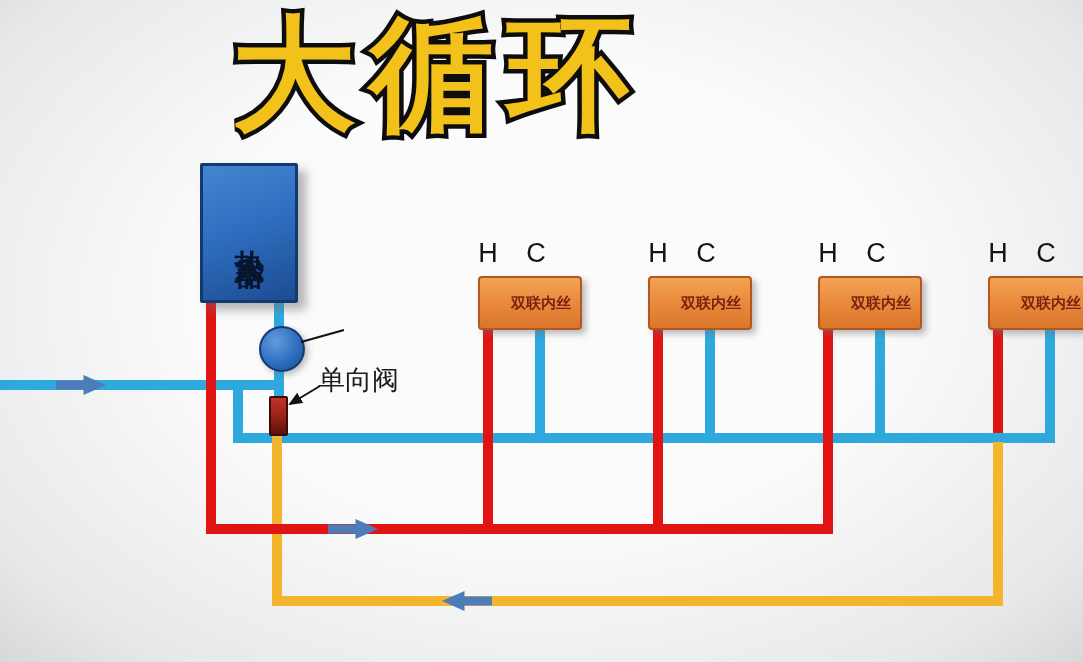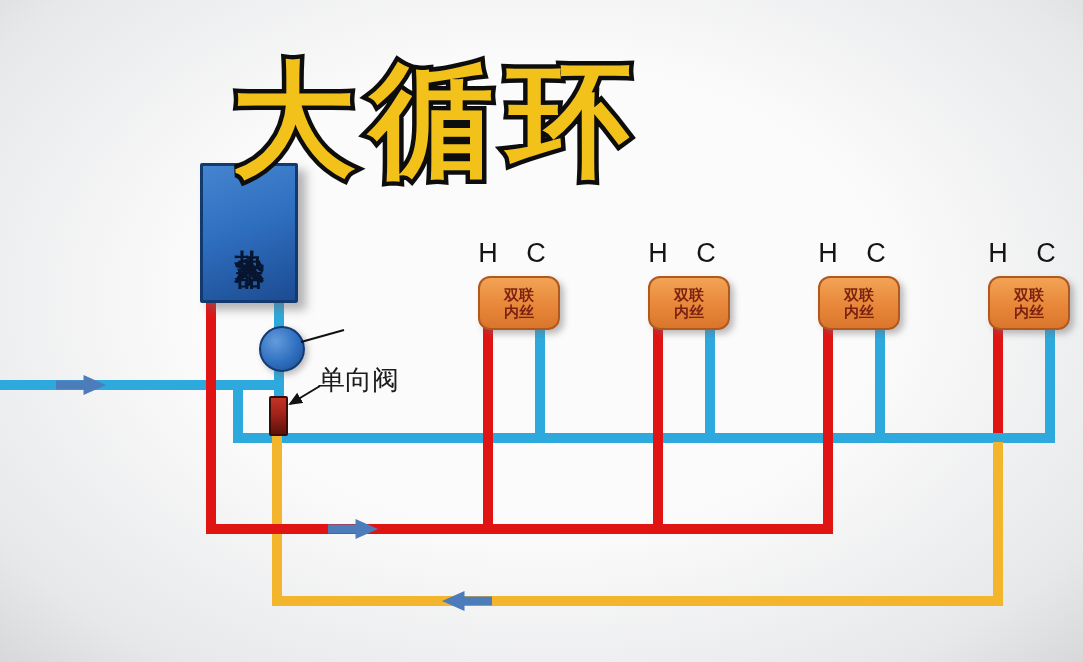--- a/index.html
+++ b/index.html
@@ -12,21 +12,20 @@
   }
   .title{
     position:absolute;left:0;top:6px;width:877px;
     text-align:center;
     font-size:124px;font-weight:800;letter-spacing:14px;
     color:var(--title,#f3c21a);
     -webkit-text-stroke:9px #0d0d0d;
     paint-order:stroke fill;
     line-height:1.1;
     user-select:none;
-    margin-top:46px;
   }
   .pipe{position:absolute;}
   .pipe.hot{background:var(--hot,#e11414);}
   .pipe.cold{background:var(--cold,#2ea9dd);}
   .pipe.ret{background:var(--ret,#f2b52c);}
   .pipe.h{height:10px;}
   .pipe.v{width:10px;}
   .heater{
     position:absolute;left:200px;top:163px;width:92px;height:134px;
     background:linear-gradient(160deg,#4584cf 0%,var(--heater_body,#2f6fc0) 45%,#1c4c92 100%);
@@ -45,24 +44,25 @@
     box-shadow:3px 3px 6px rgba(110,110,115,.45);
   }
   .valve{
     position:absolute;left:269px;top:396px;width:15px;height:36px;
     background:linear-gradient(180deg,#c23327 0%,#a02318 45%,#5d120b 100%);
     border:2px solid #3c0b06;border-radius:2px;
   }
   .fixture{
     position:absolute;top:276px;width:78px;height:50px;
     background:linear-gradient(180deg,#f2a355 0%,var(--fixture_body,#e8873a) 55%,#d9762c 100%);
-    border:2px solid #b0581d;border-radius:12px;
+    border:2px solid #b0581d;border-radius:4px;
     box-shadow:4px 4px 6px rgba(110,110,115,.45);
-    display:flex;flex-direction:column;align-items:center;justify-content:center;
+    display:flex;flex-direction:row;align-items:center;justify-content:center;
     line-height:1.15;
+    padding-left:22px;
   }
   .fixture span{font-size:15px;font-weight:700;color:#7c2210;}
   .portlabel{
     position:absolute;top:238px;width:30px;text-align:center;
     font-size:27px;color:#141414;font-weight:400;
   }
   .lbl{
     position:absolute;font-size:27px;color:#1c1c1c;white-space:nowrap;
   }
   .arrow{

